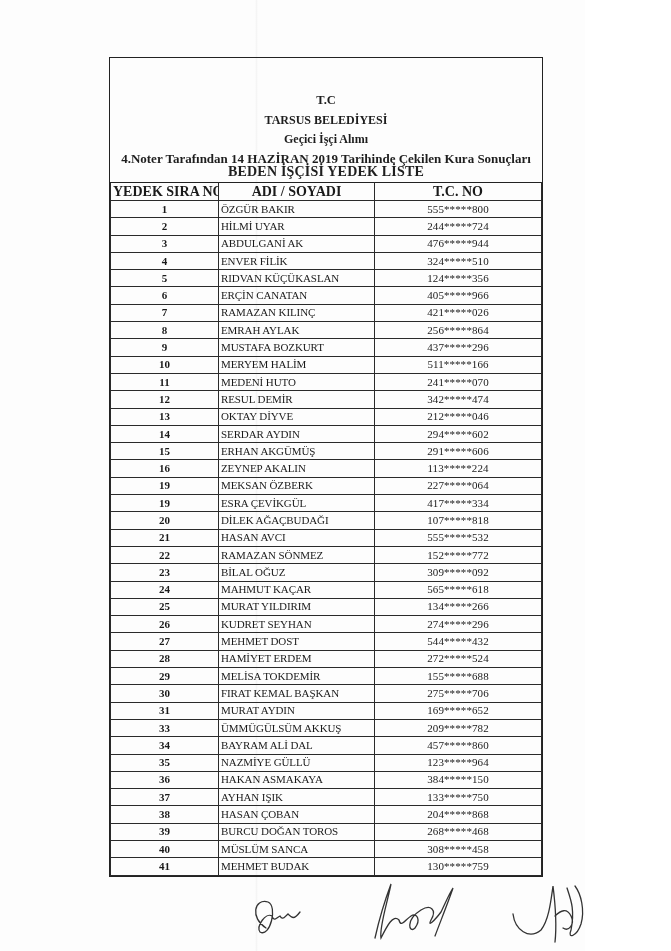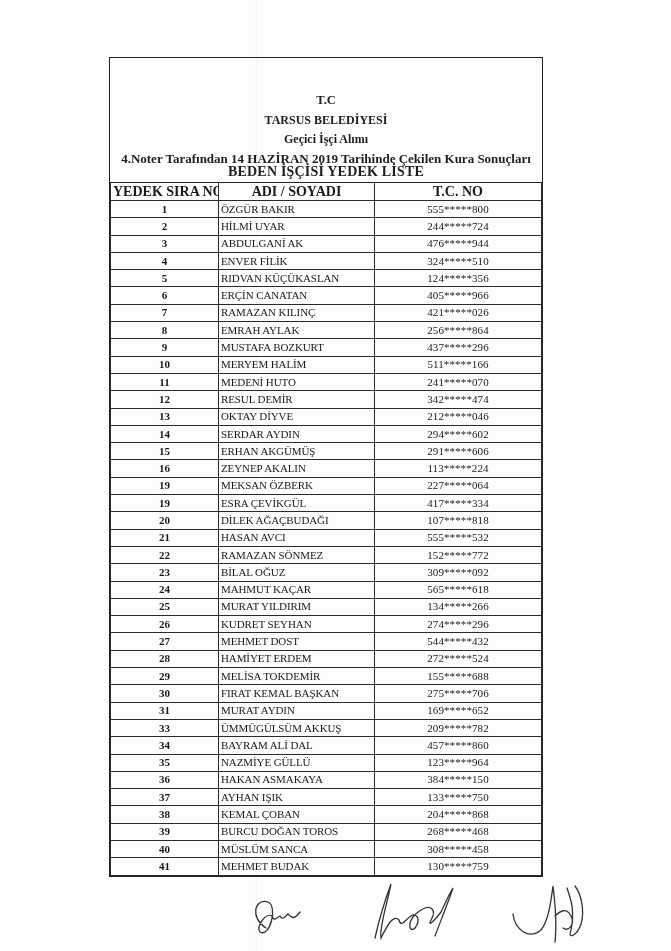--- a/index.html
+++ b/index.html
@@ -307,21 +307,21 @@
             <td class="ad">HAKAN ASMAKAYA</td>
             <td class="tc">384*****150</td>
           </tr>
           <tr>
             <td class="sira">37</td>
             <td class="ad">AYHAN IŞIK</td>
             <td class="tc">133*****750</td>
           </tr>
           <tr>
             <td class="sira">38</td>
-            <td class="ad">KEMAL  ÇOBAN</td>
+            <td class="ad">HASAN  ÇOBAN</td>
             <td class="tc">204*****868</td>
           </tr>
           <tr>
             <td class="sira">39</td>
             <td class="ad">BURCU DOĞAN TOROS</td>
             <td class="tc">268*****468</td>
           </tr>
           <tr>
             <td class="sira">40</td>
             <td class="ad">MÜSLÜM SANCA</td>

